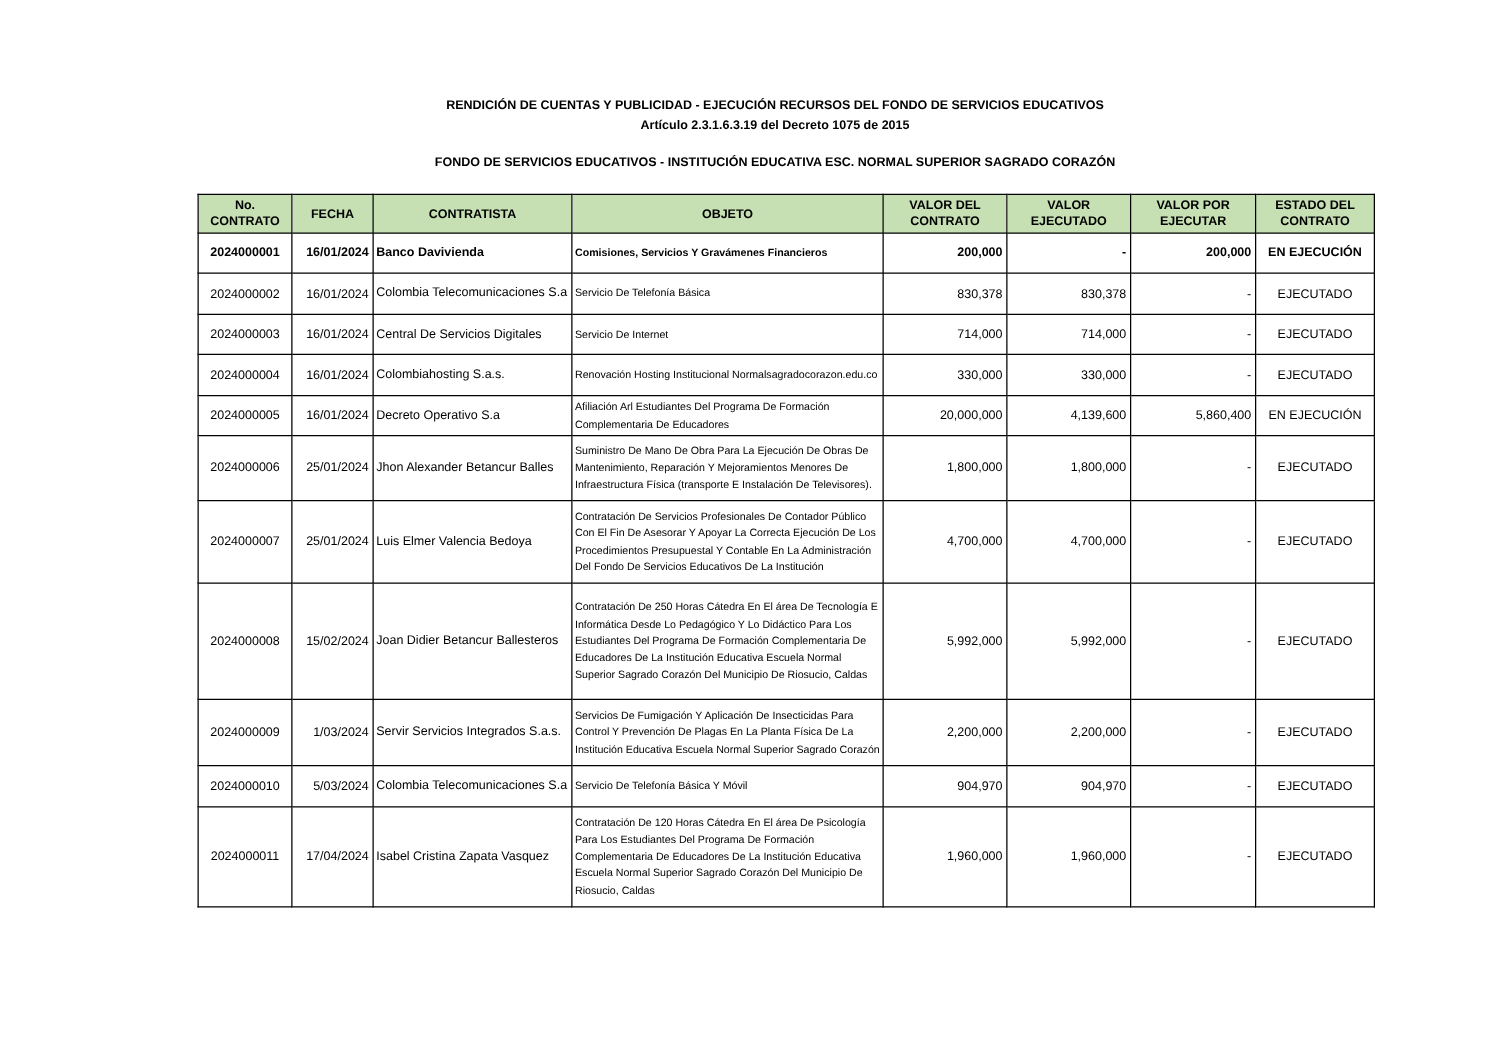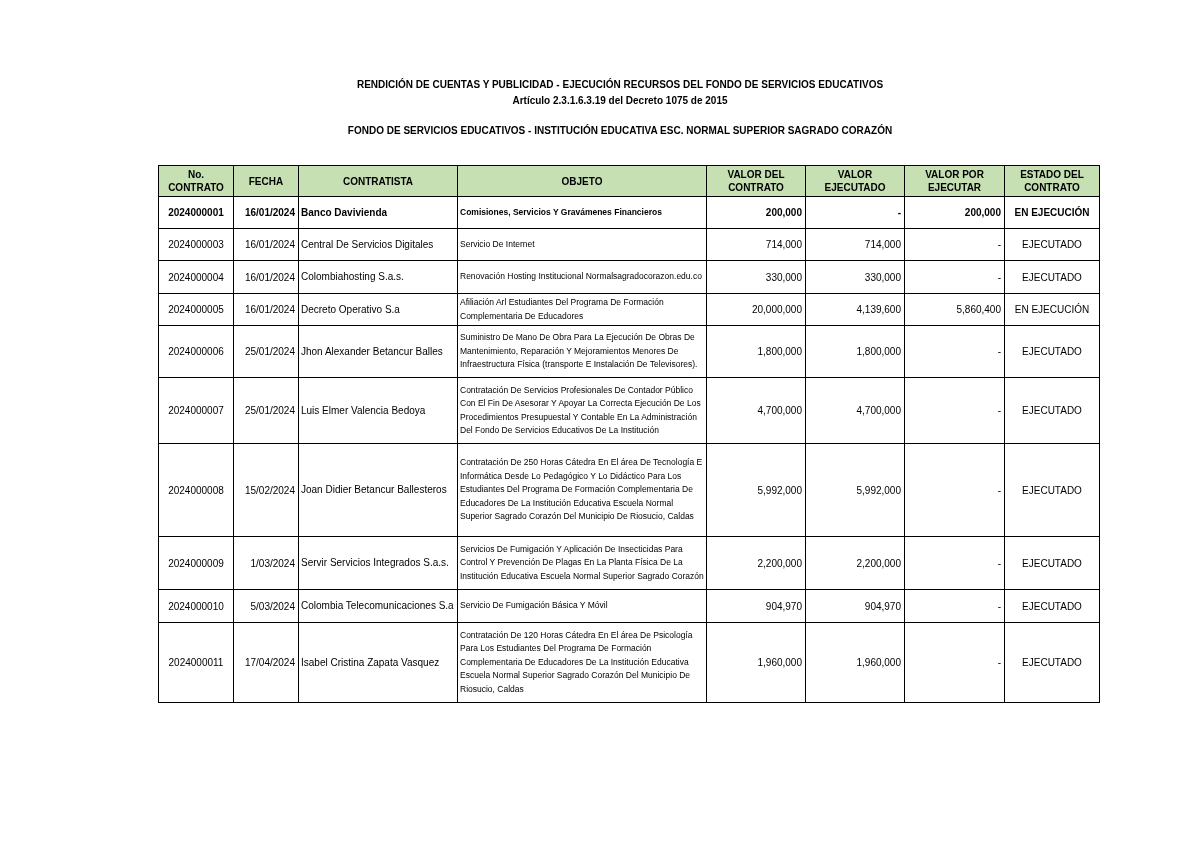--- a/index.html
+++ b/index.html
@@ -1,21 +1,21 @@
 <!DOCTYPE html>
 <html><head>
 <meta charset="utf-8">
 <style>
   html, body { margin:0; padding:0; background:#ffffff; }
   body { width:1200px; height:848px; position:relative; font-family:"Liberation Sans", sans-serif; color:#000; overflow:hidden; }
   .title { position:absolute; left:0; width:1240px; text-align:center; font-weight:bold; font-size:10px; letter-spacing:0; }
   #t1 { top:79px; }
   #t2 { top:95px; }
   #t3 { top:125px; }
-  table { position:absolute; left:158px; top:165px; border-collapse:collapse; table-layout:fixed; width:941px; }
+  table { position:absolute; left:158px; top:155px; border-collapse:collapse; table-layout:fixed; width:941px; }
   th, td { border:1px solid #000; font-size:10px; padding:0 3px; overflow:hidden; }
   th { background:#c6e0b4; font-weight:bold; text-align:center; height:30px; line-height:13px; font-size:10px; }
   td.c { text-align:center; }
   td.r { text-align:right; }
   td.obj { font-size:8.5px; line-height:13.4px; padding:0 2px; vertical-align:middle; }
   td.name { padding:0 2px; line-height:14px; }
   td { vertical-align:middle; white-space:normal; }
   td.nowrap { white-space:nowrap; }
 </style>
 </head>
@@ -51,20 +51,30 @@
   <tbody id="tbody">
       <tr style="height: 32px; font-weight: bold;">
         <td class="c nowrap">2024000001</td>
         <td class="r nowrap">16/01/2024</td>
         <td class="name">Banco Davivienda</td>
         <td class="obj">Comisiones, Servicios Y Gravámenes Financieros</td>
         <td class="r nowrap">200,000</td>
         <td class="r nowrap">-</td>
         <td class="r nowrap">200,000</td>
         <td class="c nowrap">EN EJECUCIÓN</td>
+      </tr>
+      <tr style="height: 33px;">
+        <td class="c nowrap">2024000002</td>
+        <td class="r nowrap">16/01/2024</td>
+        <td class="name">Colombia Telecomunicaciones S.a</td>
+        <td class="obj">Servicio De Telefonía Básica</td>
+        <td class="r nowrap">830,378</td>
+        <td class="r nowrap">830,378</td>
+        <td class="r nowrap">-</td>
+        <td class="c nowrap">EJECUTADO</td>
       </tr>
       <tr style="height: 32px;">
         <td class="c nowrap">2024000003</td>
         <td class="r nowrap">16/01/2024</td>
         <td class="name">Central De Servicios Digitales</td>
         <td class="obj">Servicio De Internet</td>
         <td class="r nowrap">714,000</td>
         <td class="r nowrap">714,000</td>
         <td class="r nowrap">-</td>
         <td class="c nowrap">EJECUTADO</td>
@@ -126,21 +136,21 @@
         <td class="obj">Servicios De Fumigación Y Aplicación De Insecticidas Para Control Y Prevención De Plagas En La Planta Física De La Institución Educativa Escuela Normal Superior Sagrado Corazón</td>
         <td class="r nowrap">2,200,000</td>
         <td class="r nowrap">2,200,000</td>
         <td class="r nowrap">-</td>
         <td class="c nowrap">EJECUTADO</td>
       </tr>
       <tr style="height: 33px;">
         <td class="c nowrap">2024000010</td>
         <td class="r nowrap">5/03/2024</td>
         <td class="name">Colombia Telecomunicaciones S.a</td>
-        <td class="obj">Servicio De Fumigación Básica Y Móvil</td>
+        <td class="obj">Servicio De Telefonía Básica Y Móvil</td>
         <td class="r nowrap">904,970</td>
         <td class="r nowrap">904,970</td>
         <td class="r nowrap">-</td>
         <td class="c nowrap">EJECUTADO</td>
       </tr>
       <tr style="height: 80px;">
         <td class="c nowrap">2024000011</td>
         <td class="r nowrap">17/04/2024</td>
         <td class="name">Isabel Cristina Zapata Vasquez</td>
         <td class="obj">Contratación De 120 Horas Cátedra En El área De Psicología Para Los Estudiantes Del Programa De Formación Complementaria De Educadores De La Institución Educativa Escuela Normal Superior Sagrado Corazón Del Municipio De Riosucio, Caldas</td>

